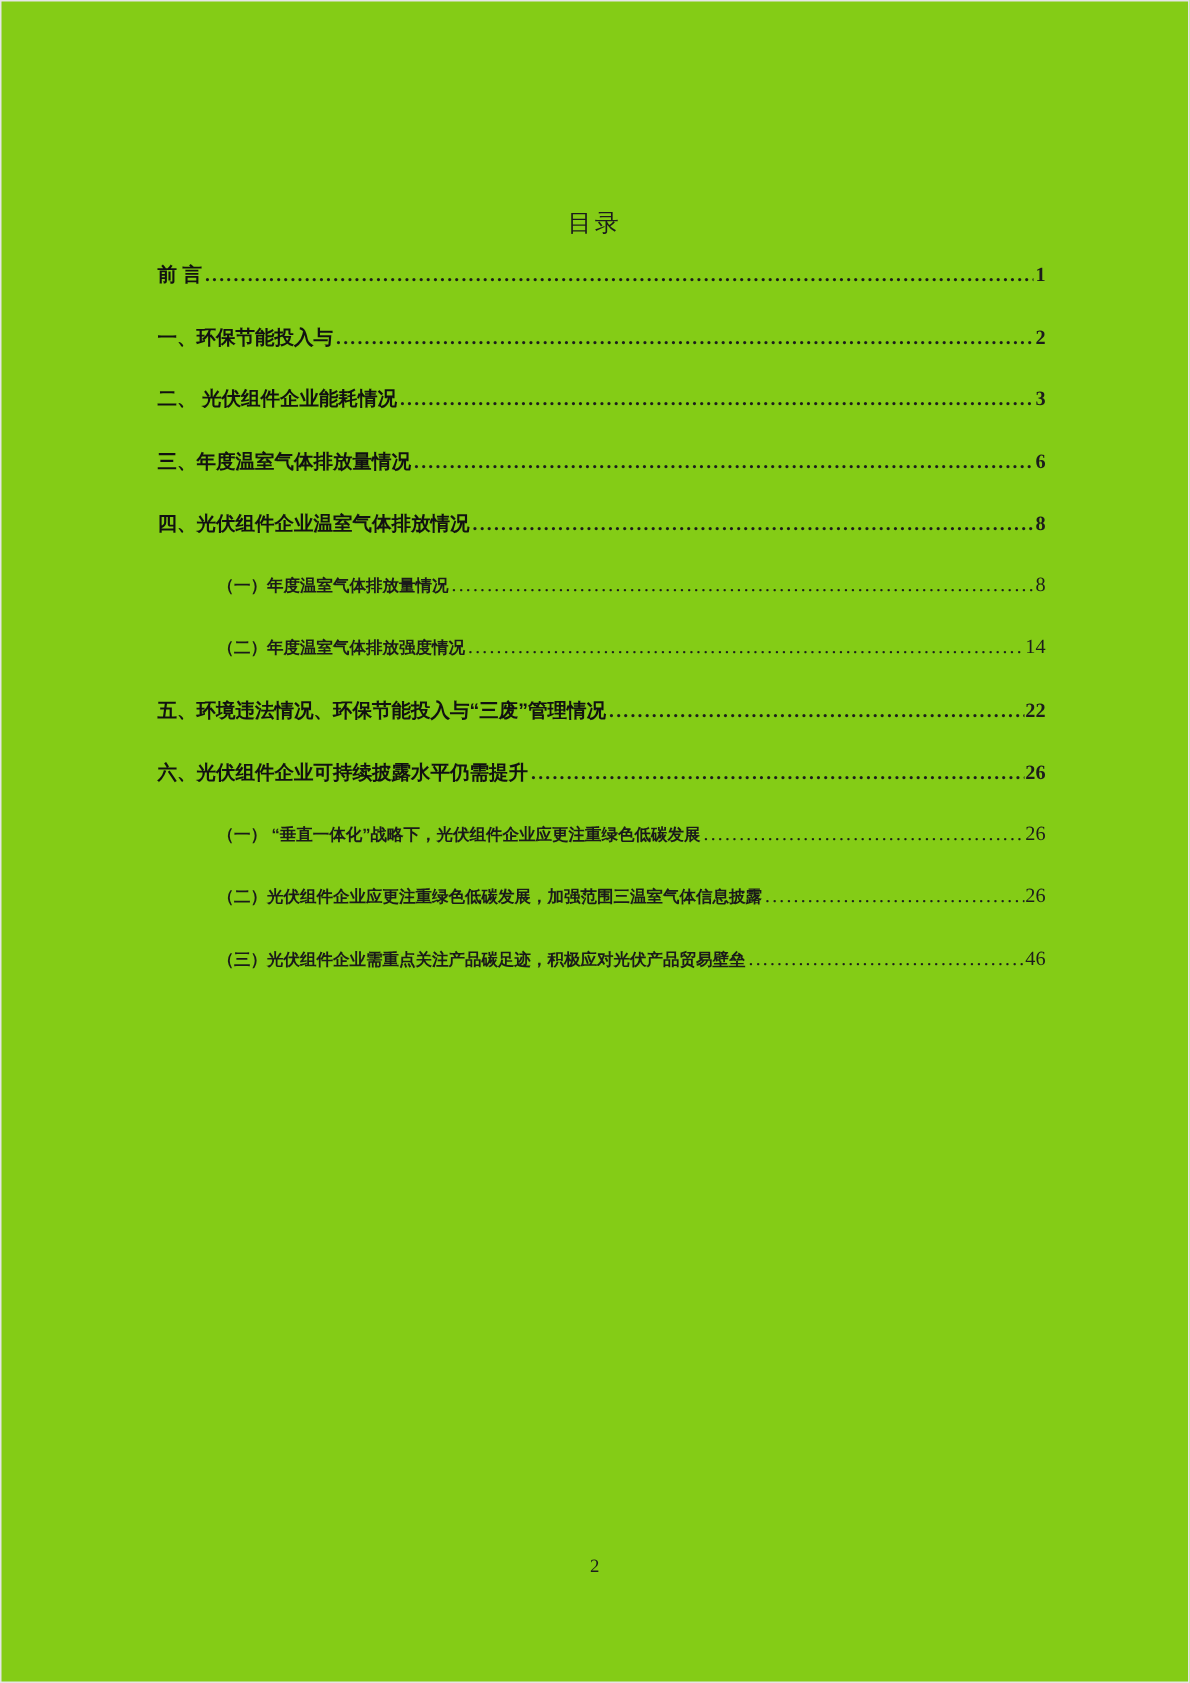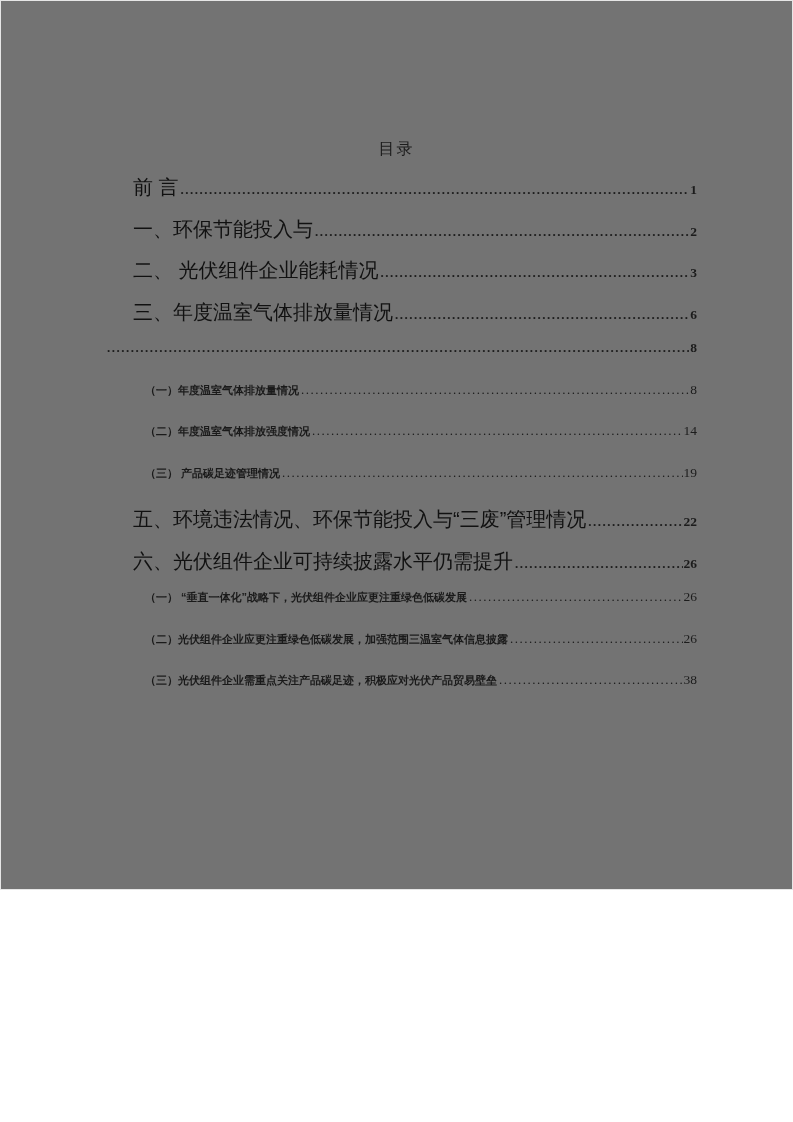--- a/index.html
+++ b/index.html
@@ -3,22 +3,22 @@
 <meta charset="utf-8">
 <style>
   html, body {
     margin: 0;
     padding: 0;
     background: #ffffff;
   }
   .page {
     position: relative;
     width: 793px;
-    height: 890px;
-    background: #737373;
+    height: 1122px;
+    background: #84cc16;
     box-shadow: inset 0 0 0 1px #e6e6e6;
     overflow: hidden;
     font-family: "Liberation Sans", "DejaVu Sans", sans-serif;
     color: #141414;
   }
   .doc-title {
     position: absolute;
     top: 139px;
     left: 0;
     width: 100%;
@@ -58,24 +58,23 @@
     content: "........................................................................................................................................................................................................................................................................................";
     letter-spacing: 1.5px;
   }
   .toc-row .page-num {
     flex: 0 0 auto;
     font-family: "Liberation Serif", "DejaVu Serif", serif;
     font-size: 13.5px;
     color: #1c1c1c;
   }
   .toc-row.section .label {
-    font-size: 20px;
-    font-weight: 400;
+    font-size: 13px;
+    font-weight: 700;
     color: #111111;
-    margin-left: 28px;
   }
   .toc-row.section .dots { font-weight: 700; }
   .toc-row.section .page-num { font-weight: 700; }
   .toc-row.sub {
     padding-left: 40px;
   }
   .toc-row.sub .label {
     font-size: 11px;
     font-weight: 700;
     color: #1a1a1a;
@@ -115,37 +114,33 @@
     <span class="label">二、 光伏组件企业能耗情况</span>
     <span class="dots"></span>
     <span class="page-num">3</span>
   </div>
       <div class="toc-row section">
     <span class="label">三、年度温室气体排放量情况</span>
     <span class="dots"></span>
     <span class="page-num">6</span>
   </div>
       <div class="toc-row section">
+    <span class="label">四、光伏组件企业温室气体排放情况</span>
     <span class="dots"></span>
     <span class="page-num">8</span>
   </div>
       <div class="toc-row sub">
     <span class="label">（一）年度温室气体排放量情况</span>
     <span class="dots"></span>
     <span class="page-num">8</span>
   </div>
       <div class="toc-row sub">
     <span class="label">（二）年度温室气体排放强度情况</span>
     <span class="dots"></span>
     <span class="page-num">14</span>
-  </div>
-      <div class="toc-row sub">
-    <span class="label">（三） 产品碳足迹管理情况</span>
-    <span class="dots"></span>
-    <span class="page-num">19</span>
   </div>
       <div class="toc-row section">
     <span class="label">五、环境违法情况、环保节能投入与“三废”管理情况</span>
     <span class="dots"></span>
     <span class="page-num">22</span>
   </div>
       <div class="toc-row section">
     <span class="label">六、光伏组件企业可持续披露水平仍需提升</span>
     <span class="dots"></span>
     <span class="page-num">26</span>
@@ -156,18 +151,18 @@
     <span class="page-num">26</span>
   </div>
       <div class="toc-row sub">
     <span class="label">（二）光伏组件企业应更注重绿色低碳发展，加强范围三温室气体信息披露</span>
     <span class="dots"></span>
     <span class="page-num">26</span>
   </div>
       <div class="toc-row sub">
     <span class="label">（三）光伏组件企业需重点关注产品碳足迹，积极应对光伏产品贸易壁垒</span>
     <span class="dots"></span>
-    <span class="page-num">38</span>
+    <span class="page-num">46</span>
   </div>
     </div>
 
   <div class="footer-page-number">2</div>
 </div>
 
 </body></html>

